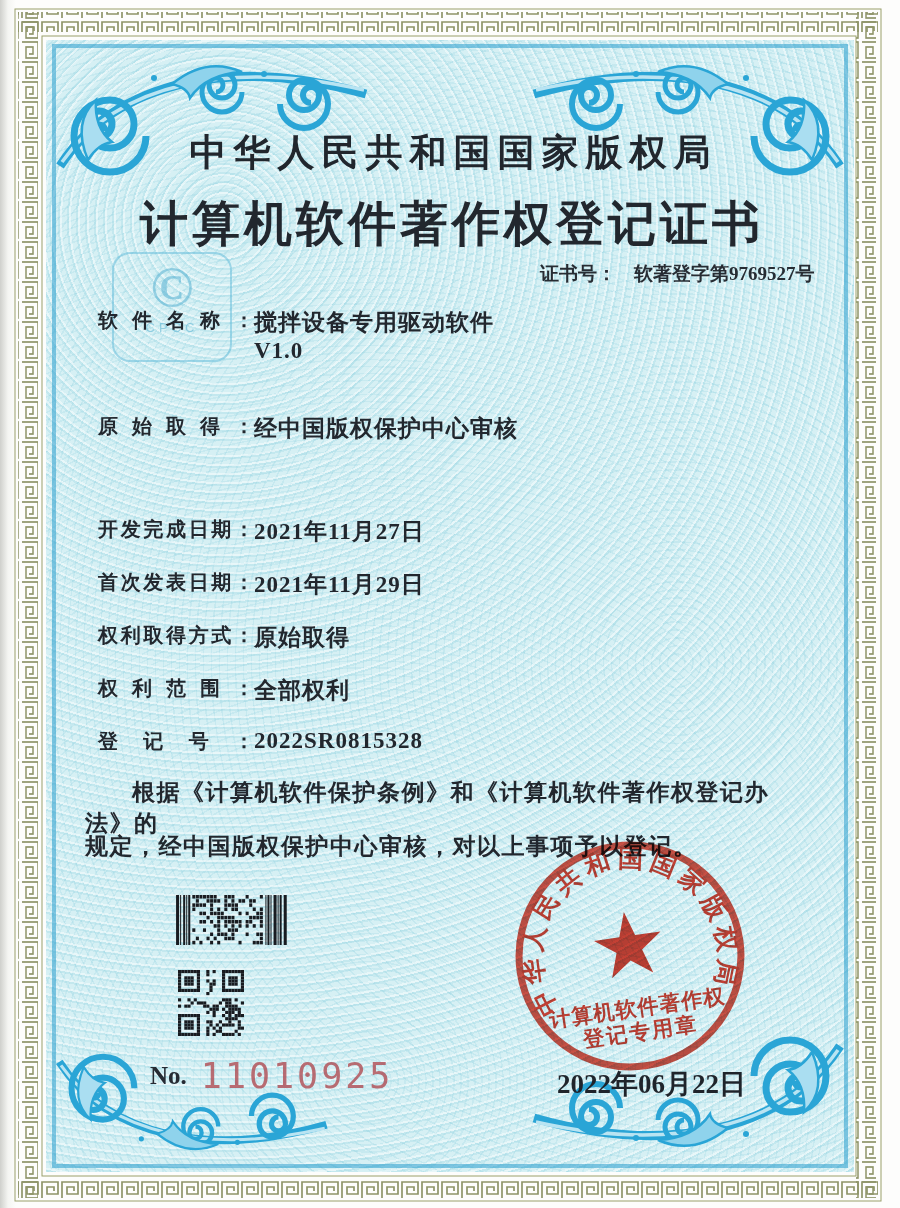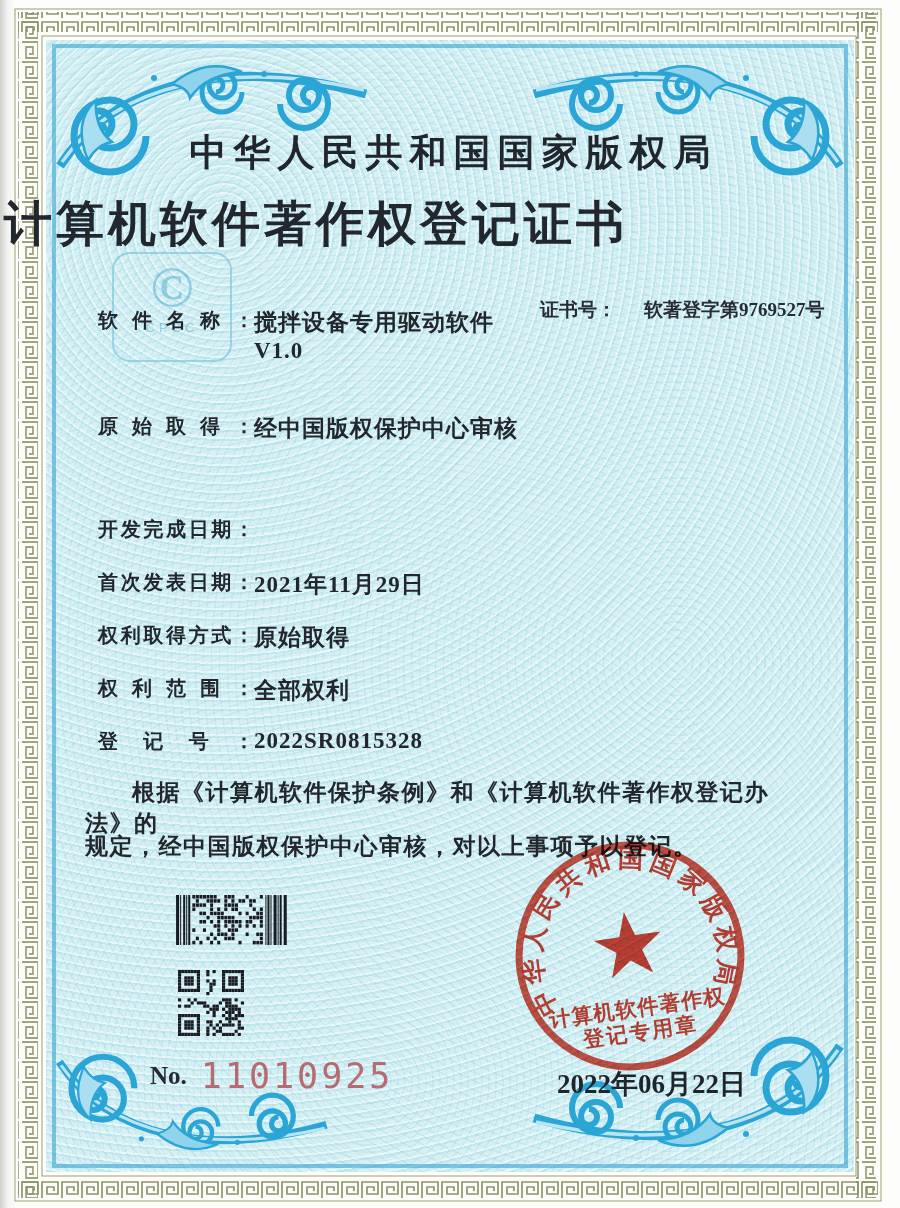--- a/index.html
+++ b/index.html
@@ -36,25 +36,25 @@
   }
   .watermark .wm-symbol{display:block;font-size:58px;line-height:66px;font-weight:700;}
   .watermark .wm-caption{display:block;font-size:13px;letter-spacing:4px;font-weight:400;
     font-family:"Liberation Sans","DejaVu Sans",sans-serif;}
   .authority{
     position:absolute;top:128px;left:0;width:100%;text-align:center;
     font-family:"Liberation Sans","DejaVu Sans",sans-serif;
     font-size:37px;font-weight:800;letter-spacing:7px;text-indent:7px;color:#21262d;
   }
   .cert-title{
-    position:absolute;top:192px;left:0;width:100%;
+    position:absolute;top:192px;left:0;width:100%;text-align:center;
     font-size:48px;font-weight:800;letter-spacing:4px;text-indent:4px;color:#22272e;
   }
-  .cert-no{position:absolute;top:261px;left:540px;display:flex;gap:28px;
-    font-size:19px;font-weight:700;color:#272c33;margin-top:36px;}
+  .cert-no{position:absolute;top:261px;left:540px;display:flex;gap:18px;
+    font-size:19px;font-weight:700;color:#272c33;}
   .row{position:absolute;left:98px;right:60px;height:32px;}
   .r0{top:307px}.r0b{top:338px}.r1{top:413px}.r2{top:516px}.r3{top:569px}.r4{top:622px}.r5{top:675px}.r6{top:728px}
   .f-label{position:absolute;left:0;top:0;width:156px;font-size:20px;font-weight:700;
     text-align:justify;text-align-last:justify;color:#22272e;}
   .f-value{position:absolute;left:156px;top:0;font-size:23px;font-weight:700;letter-spacing:1px;color:#22272e;}
   .statement{position:absolute;left:85px;width:724px;font-size:23px;font-weight:700;
     letter-spacing:1.5px;color:#22272e;}
   .st1{top:777px;text-indent:47px;}
   .st2{top:831px;}
   .barcode{position:absolute;left:172px;top:895px;}
@@ -143,20 +143,21 @@
   </div>
   <div class="row r0b">
     <span class="f-value">V1.0</span>
   </div>
   <div class="row r1">
     <span class="f-label">原始取得：</span>
     <span class="f-value">经中国版权保护中心审核</span>
   </div>
   <div class="row r2">
     <span class="f-label">开发完成日期：</span>
+    <span class="f-value">2021年11月27日</span>
   </div>
   <div class="row r3">
     <span class="f-label">首次发表日期：</span>
     <span class="f-value">2021年11月29日</span>
   </div>
   <div class="row r5">
     <span class="f-label">权利范围：</span>
     <span class="f-value">全部权利</span>
   </div>
   <div class="row r4">

